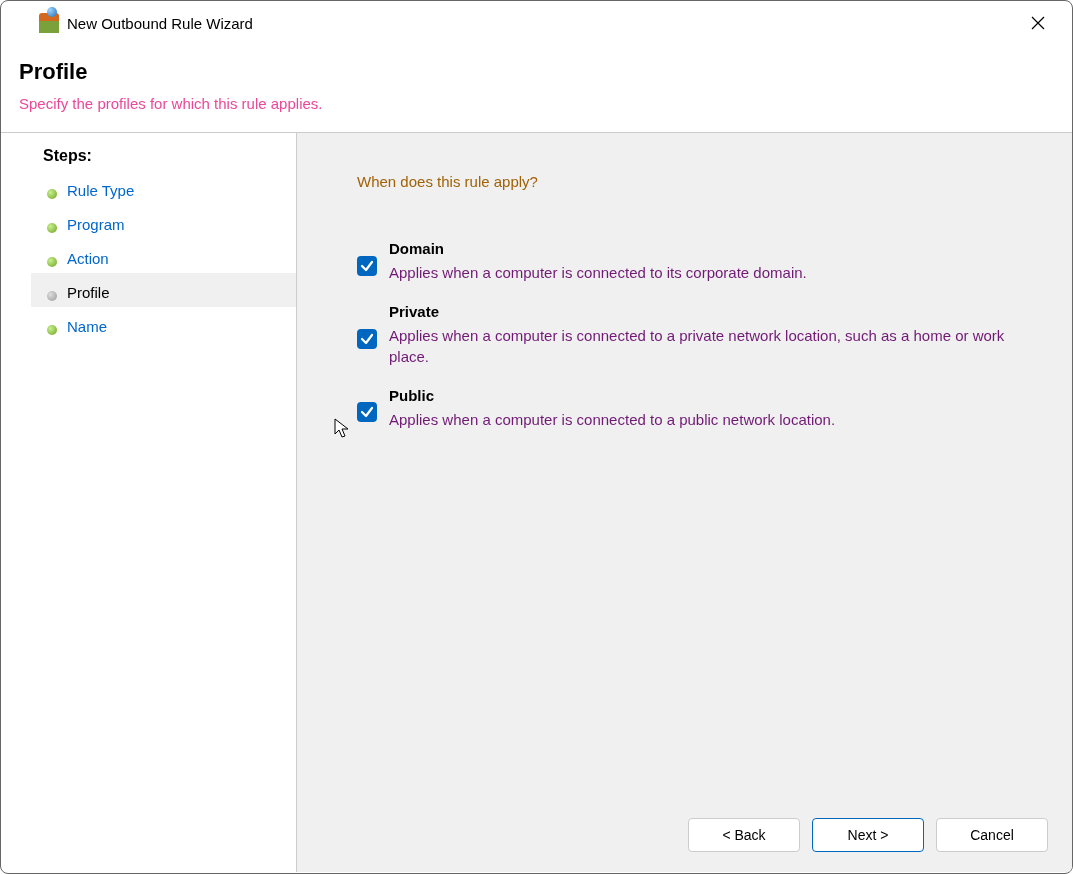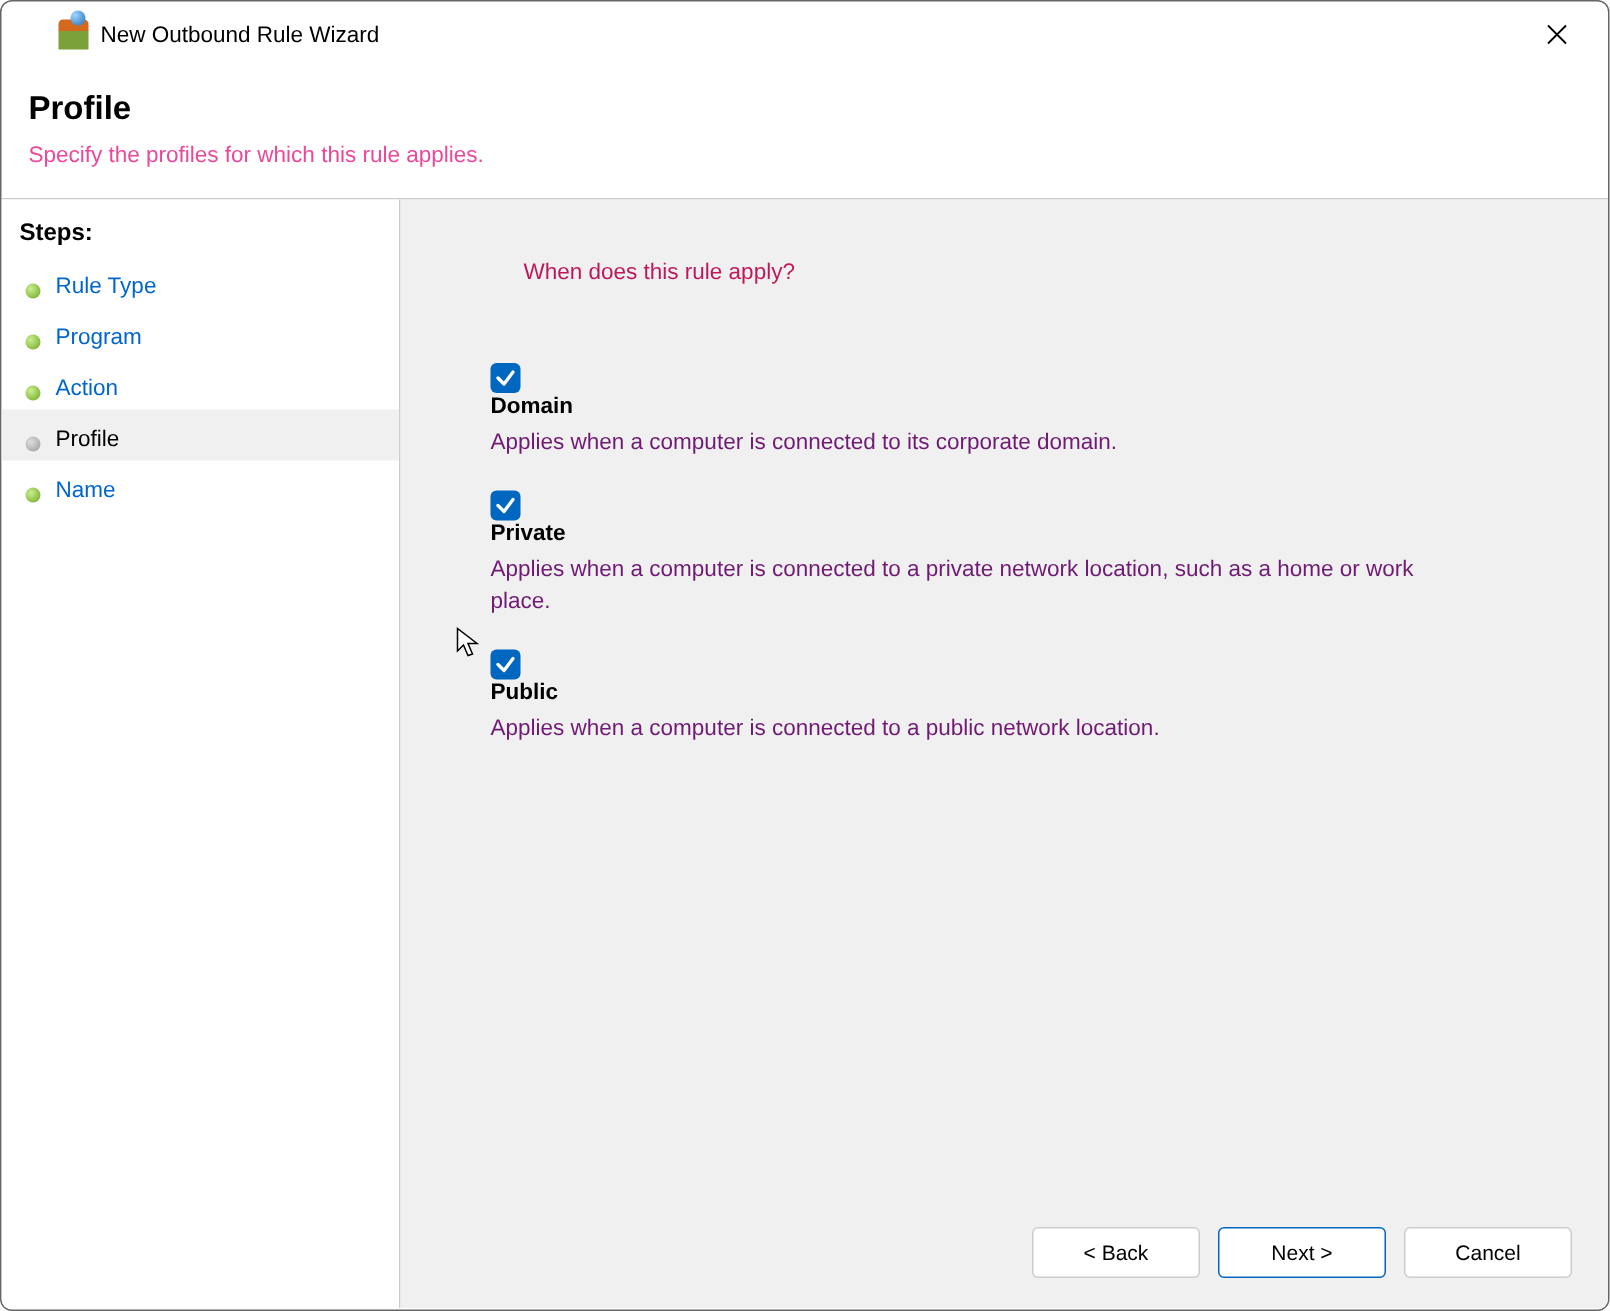--- a/index.html
+++ b/index.html
@@ -52,20 +52,21 @@
     .body {
       display: flex;
       height: calc(100% - 44px - 88px);
       border-top: 1px solid #ccc;
     }
     .sidebar {
       width: 266px;
       background: #fff;
       border-right: 1px solid #ccc;
       padding-top: 10px;
+      margin-left: 30px;
     }
     .steps-heading {
       font-weight: 700;
       font-size: 16px;
       padding: 4px 12px 6px 12px;
     }
     .step {
       display: flex; align-items: flex-end;
       padding: 6px 12px 6px 16px;
       font-size: 15px;
@@ -89,26 +90,25 @@
       background: radial-gradient(circle at 35% 35%, #ddd, #999);
     }
     .main {
       flex: 1;
       background: #f0f0f0;
       position: relative;
       padding: 40px 60px 80px 60px;
       display: flex;
       flex-direction: column;
     }
-    .question { font-size: 15px; color: #be185d; margin-bottom: 50px; margin-left: 22px; }
+    .question { font-size: 15px; color: #a16207; margin-bottom: 50px; }
     .option {
       display: flex;
-      align-items: flex-start;
+      align-items: center;
       margin-bottom: 14px;
-      flex-direction: column;
     }
     .checkbox {
       width: 20px; height: 20px;
       background: #0067c0;
       border-radius: 4px;
       display: flex; align-items: center; justify-content: center;
       margin-right: 12px;
       margin-top: 2px;
       cursor: pointer;
       flex-shrink: 0;

